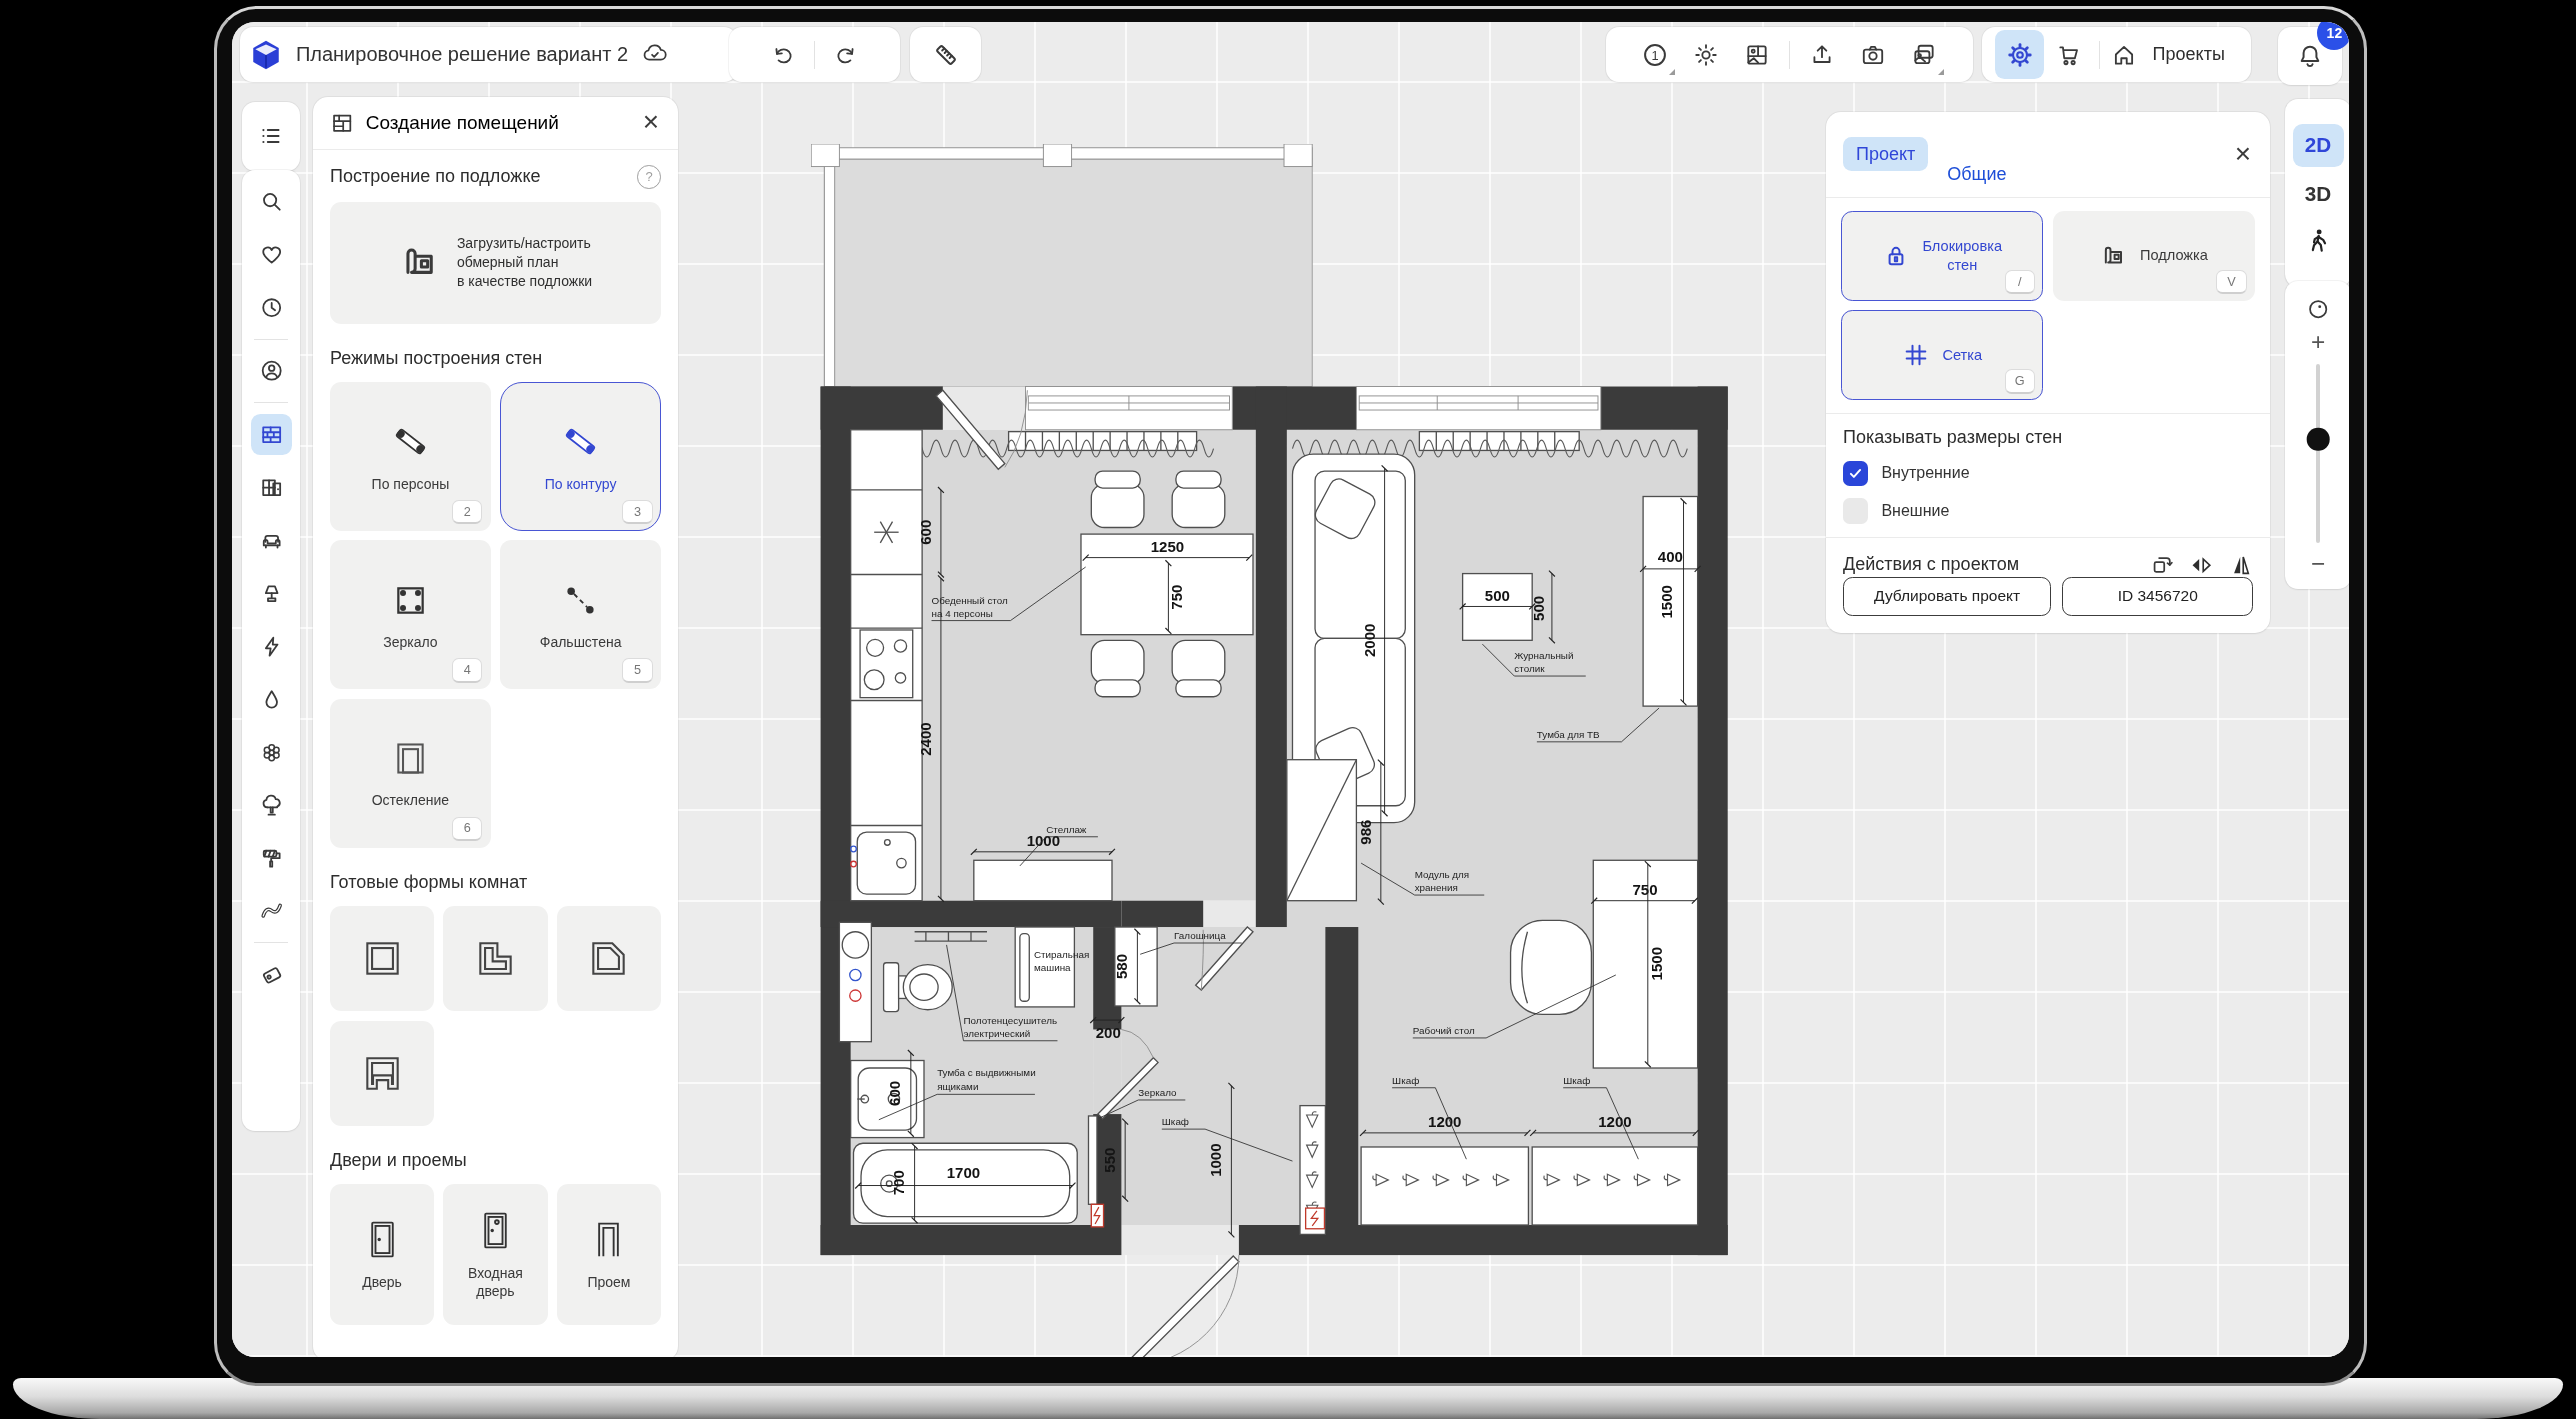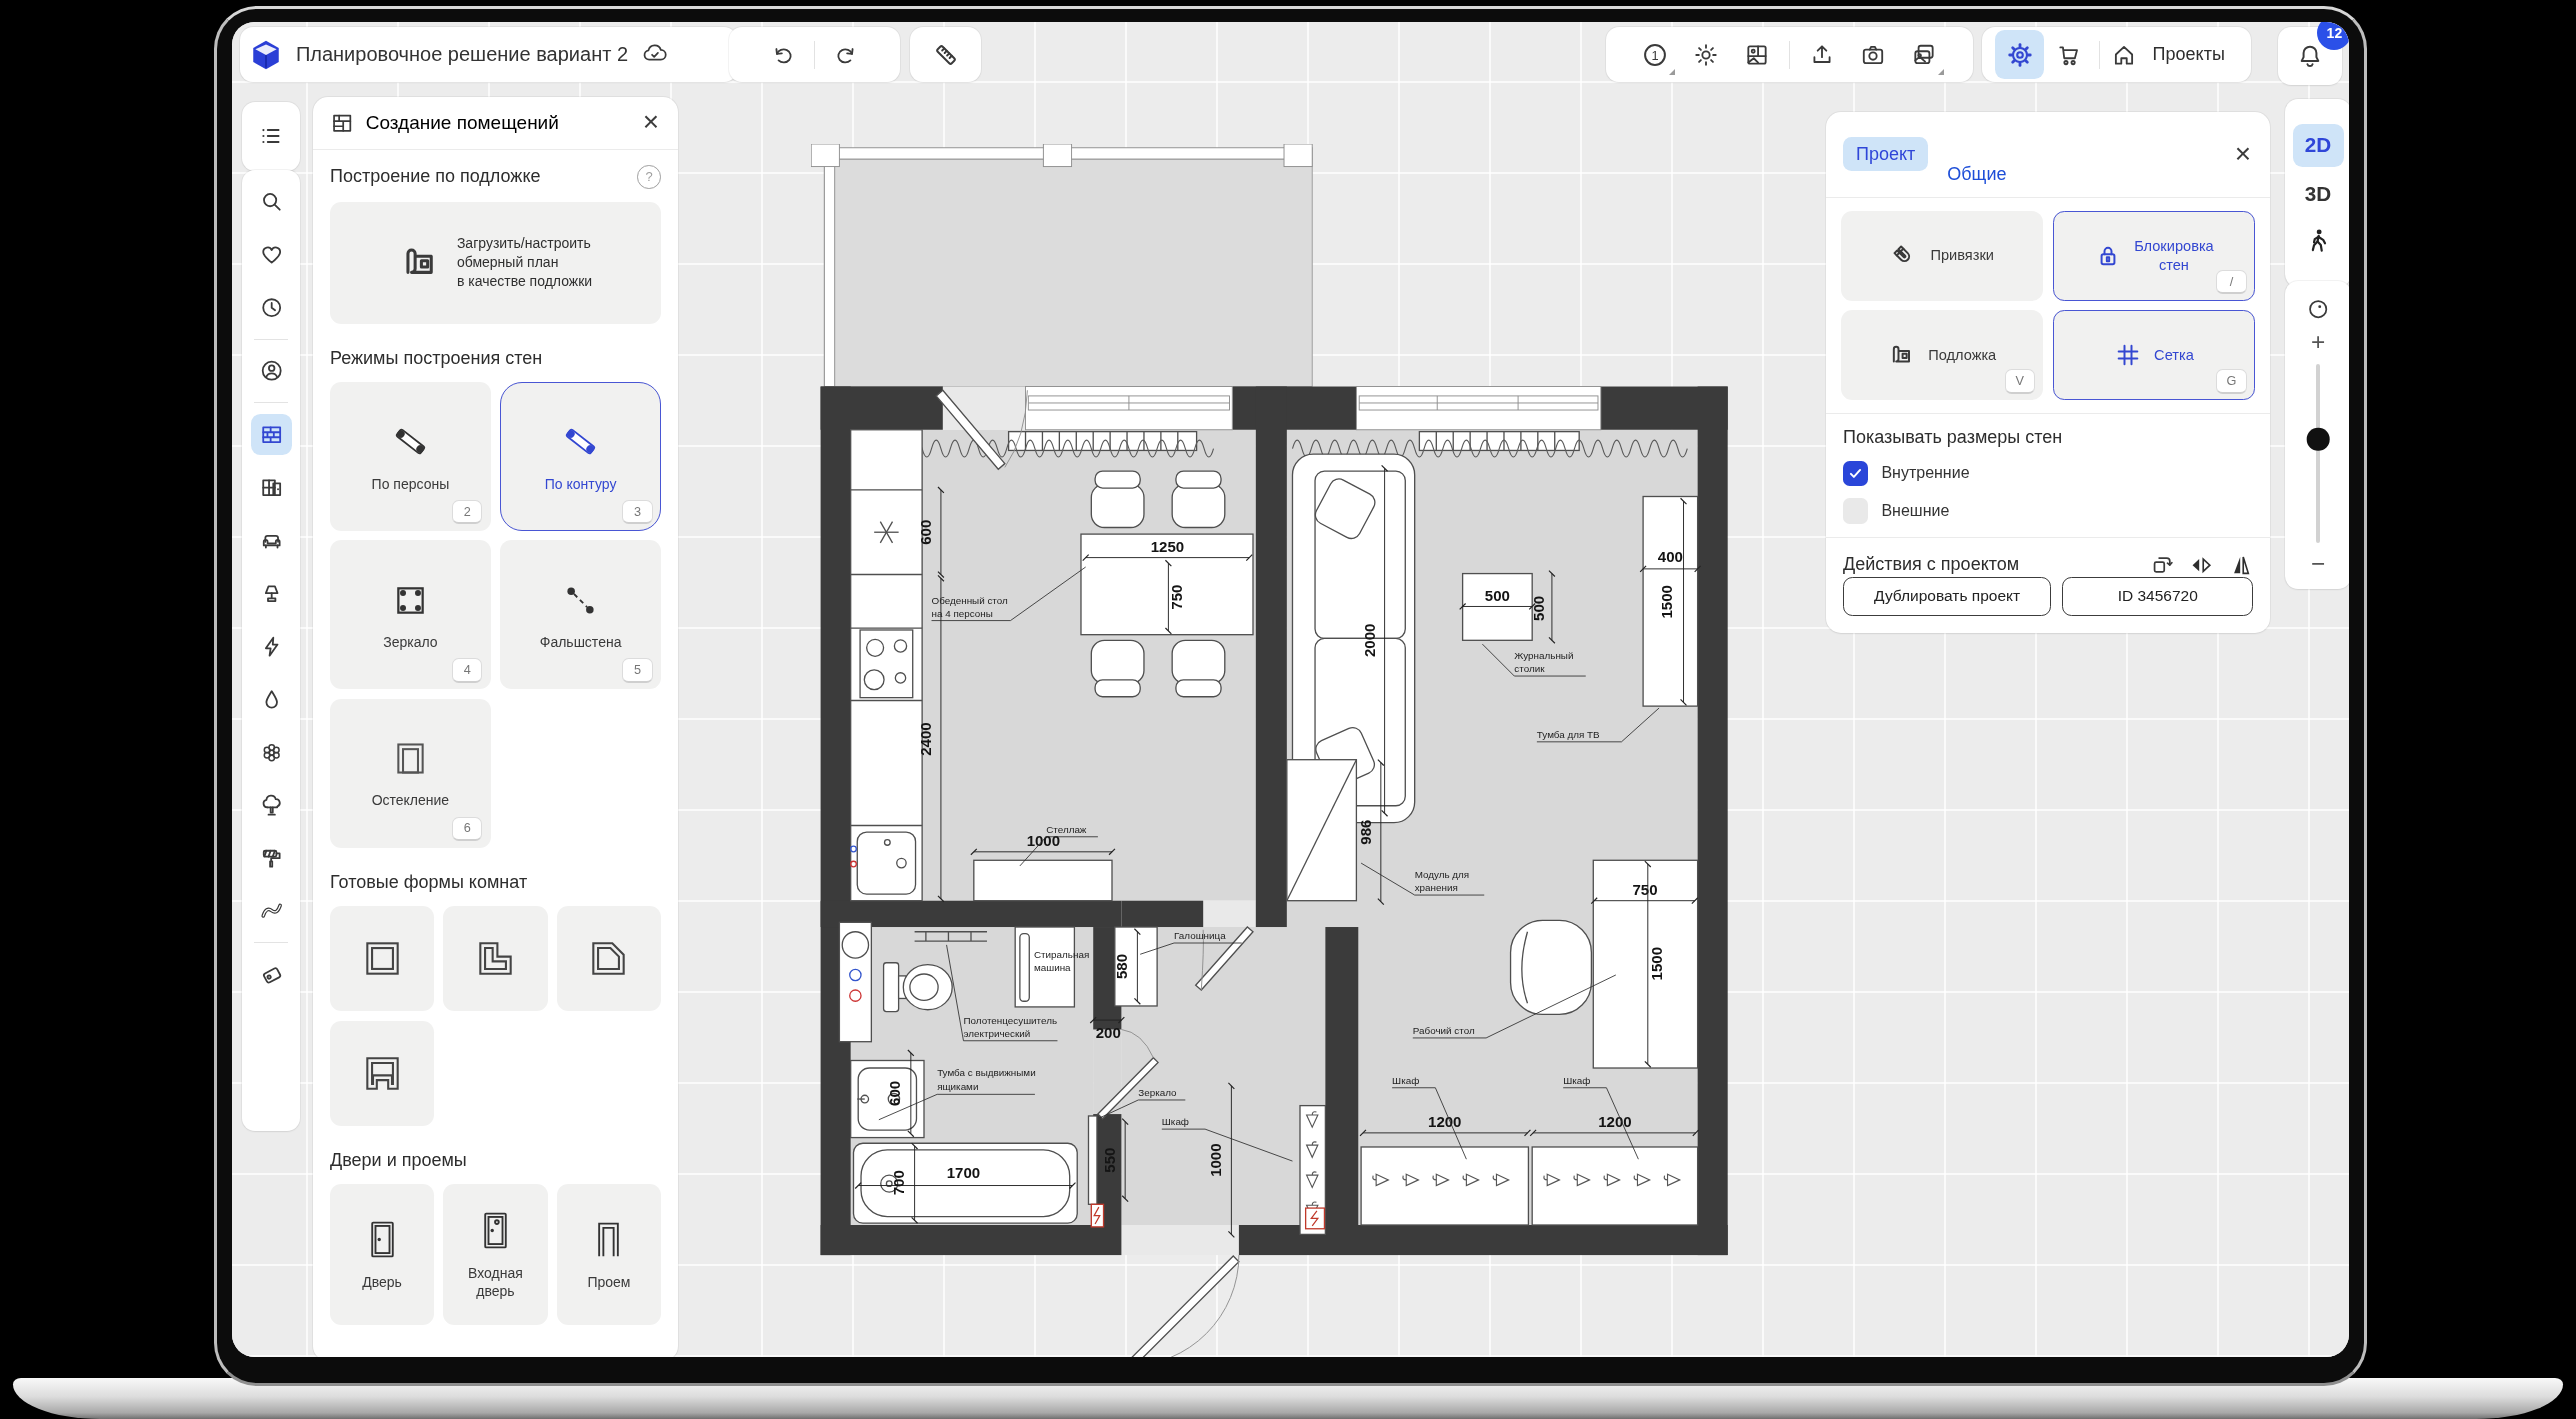--- a/index.html
+++ b/index.html
@@ -762,29 +762,20 @@
     </div>
   </div>
 
   <div class="card" style="left:1594px;top:90px;width:444px;border-radius:15px;">
     <div class="rp-head">
       <span class="tab-pill">Проект</span>
       <span class="tab-plain">Общие</span>
       <span class="xbtn">×</span>
     </div>
     <div style="padding:13px 15px;display:grid;grid-template-columns:1fr 1fr;gap:9.4px;">
-      <div class="tg">
-        <svg width="28" height="28" viewBox="0 0 24 24" class="ic">
-              <g transform="rotate(-45 12 12)">
-                <path d="M8,4.5 v8 a4,4 0 0 0 8,0 v-8 h-3.2 v8 a.8,.8 0 0 1 -1.6,0 v-8 Z"></path>
-                <path d="M8,7.2 h3.2 M12.8,7.2 H16"></path>
-              </g>
-            </svg>
-        <span class="tg-lbl">Привязки</span>
-      </div>
       <div class="tg on">
         <svg width="28" height="28" viewBox="0 0 24 24" class="ic blue">
               <rect x="6.5" y="10.5" width="11" height="8.5" rx="1.5"></rect>
               <path d="M9,10.5 V8 a3,3 0 0 1 6,0 v2.5"></path>
               <rect x="11" y="13" width="2" height="3.5"></rect>
             </svg>
         <span class="tg-lbl">
           <span style="display:block">Блокировка</span>
           <span style="display:block">стен</span>
         </span>

